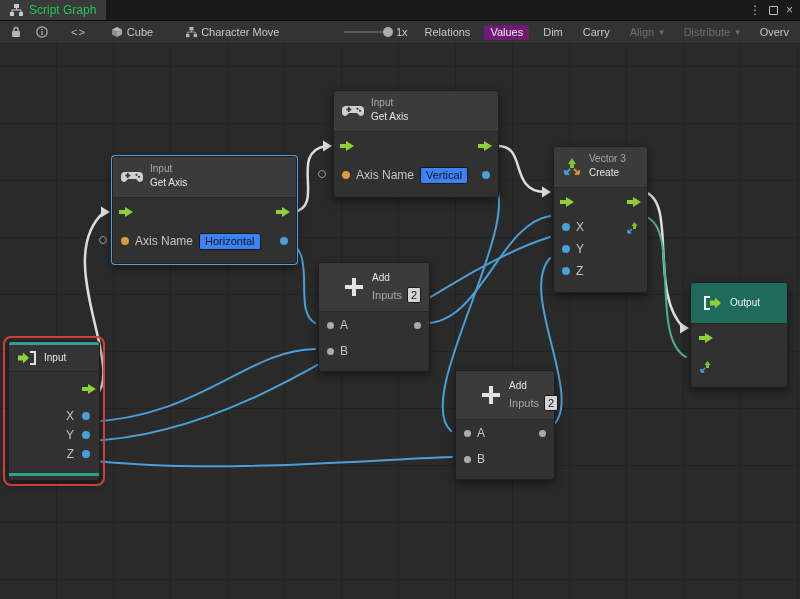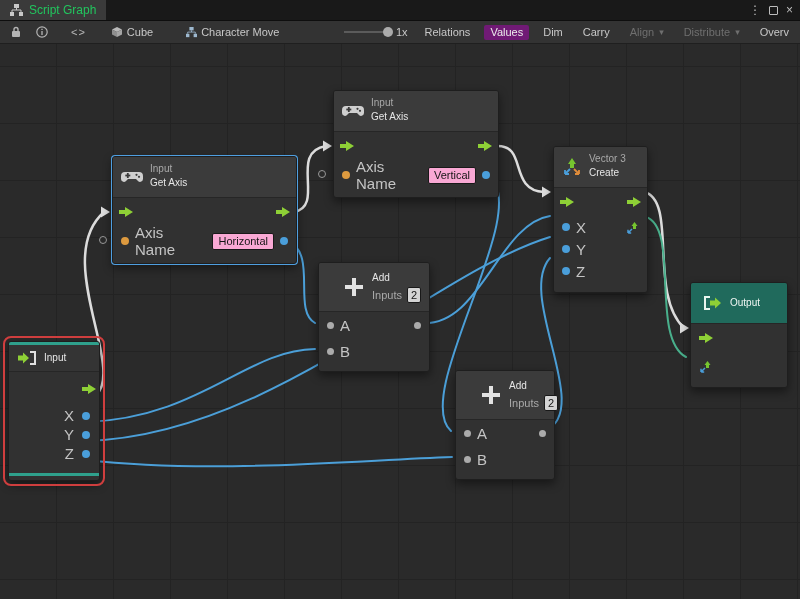--- a/index.html
+++ b/index.html
@@ -57,27 +57,27 @@
   .flowrow{height:28px;justify-content:space-between;padding:0 6px;}
   .paramrow{height:30px;}
   .abrow{height:26px;}
   .v3row{height:22px;}
   .outrow{height:28px;}
   .inflow{height:34px;justify-content:flex-end;padding-right:3px;}
   .inrow{height:19px;justify-content:flex-end;padding-right:9px;gap:8px;}
   .nfoot{height:7px;}
   .v3foot{height:10px;}
   .spacer{flex:1;}
-  .plabel{font-size:15px;color:#c4c4c4;}
+  .plabel{font-size:12px;color:#c4c4c4;}
   .dot{width:8px;height:8px;border-radius:50%;flex:0 0 auto;}
   .dot.blue{background:#4a9eda;}
   .dot.orange{background:#dd9a3f;}
   .dot.gray{width:7px;height:7px;background:#ababab;}
   .dot.right{margin-left:auto;}
-  .vfield{background:#f9a8d4;color:#151515;font-size:11px;line-height:15px;
+  .vfield{background:#3b82f6;color:#151515;font-size:11px;line-height:15px;
     padding:0 5px;border-radius:2px;border:1px solid #191919;}
   .minifield{background:#d4d4d4;color:#151515;font-size:11px;line-height:14px;
     min-width:14px;text-align:center;border-radius:2px;border:1px solid #191919;margin-left:5px;padding:0 2px;}
   .hollow{position:absolute;width:8px;height:8px;border-radius:50%;border:1.5px solid #9a9a9a;}
   .tealbar{height:3px;background:#2fa08c;}
   .tealbar.top{border-radius:2px 2px 0 0;}
   .base{height:4px;}
   .inhead{padding:5px 8px;display:flex;align-items:center;gap:7px;background:#343434;
     border-bottom:1px solid #262626;}
   .icn{display:inline-flex;flex:0 0 auto;align-items:center;}

